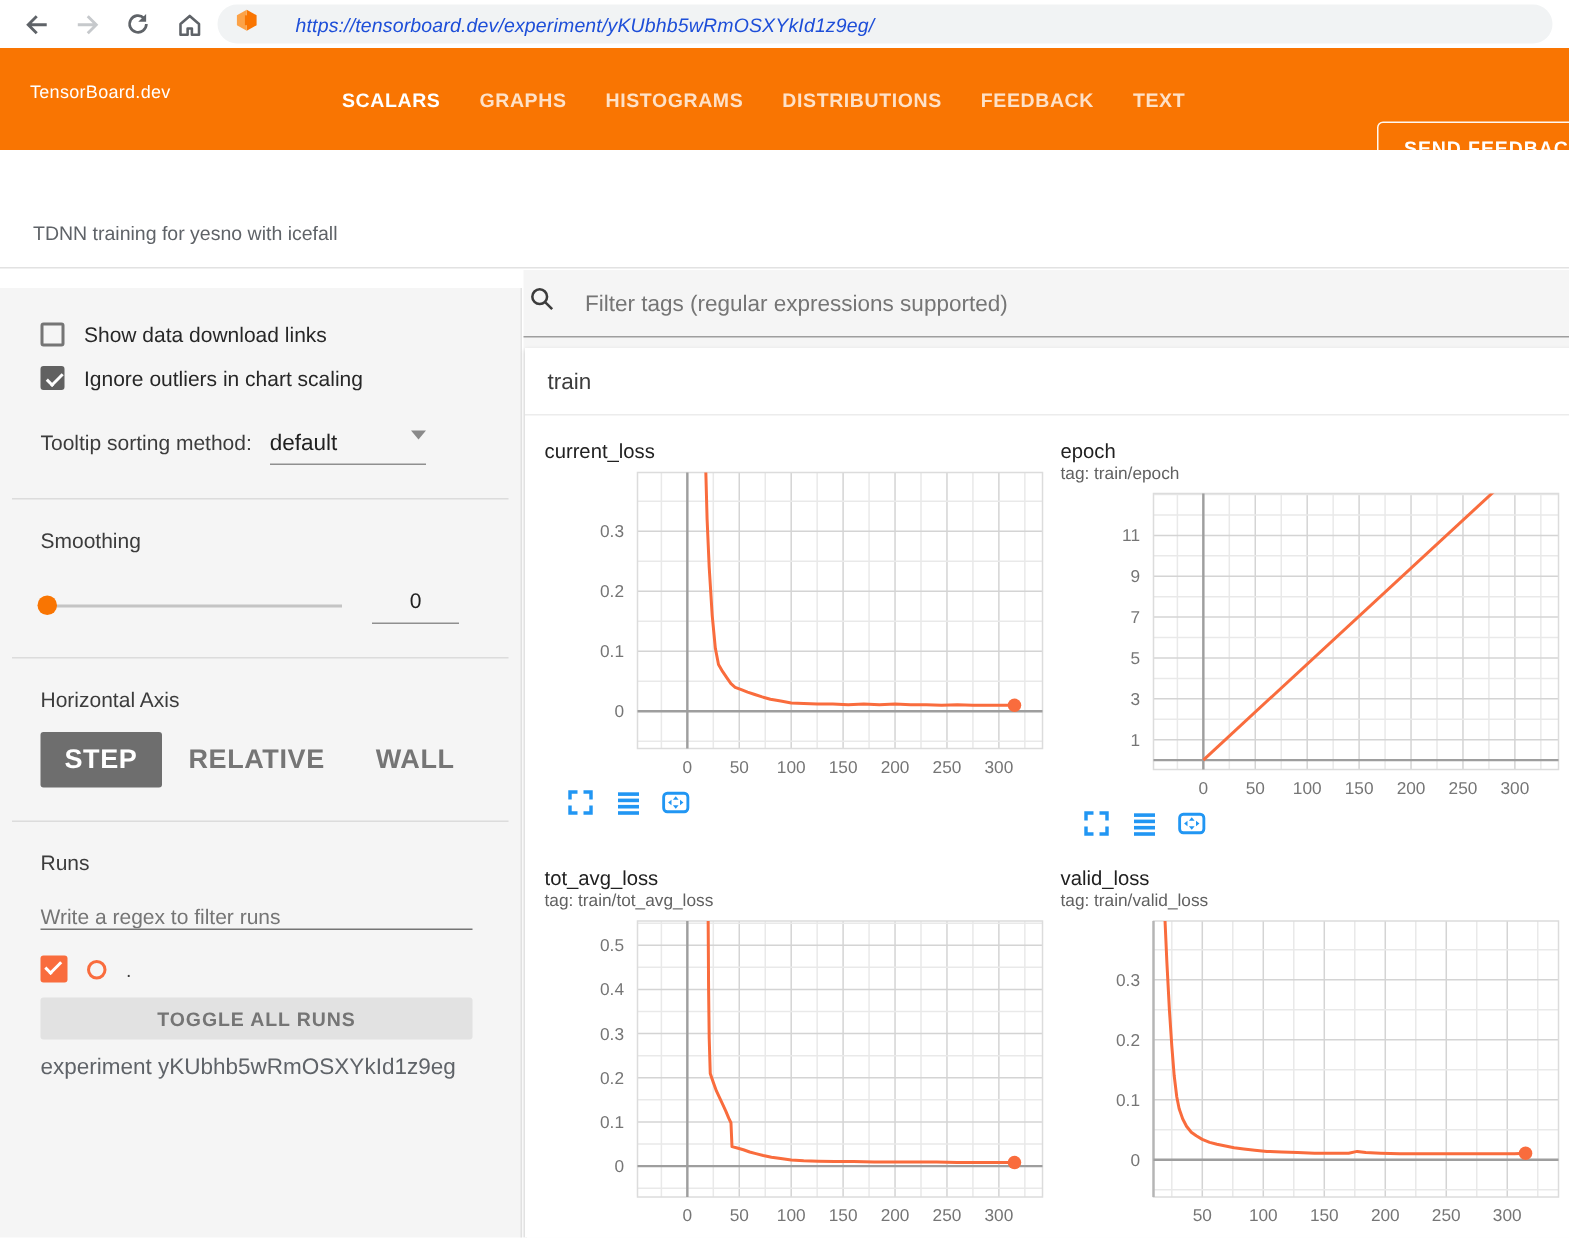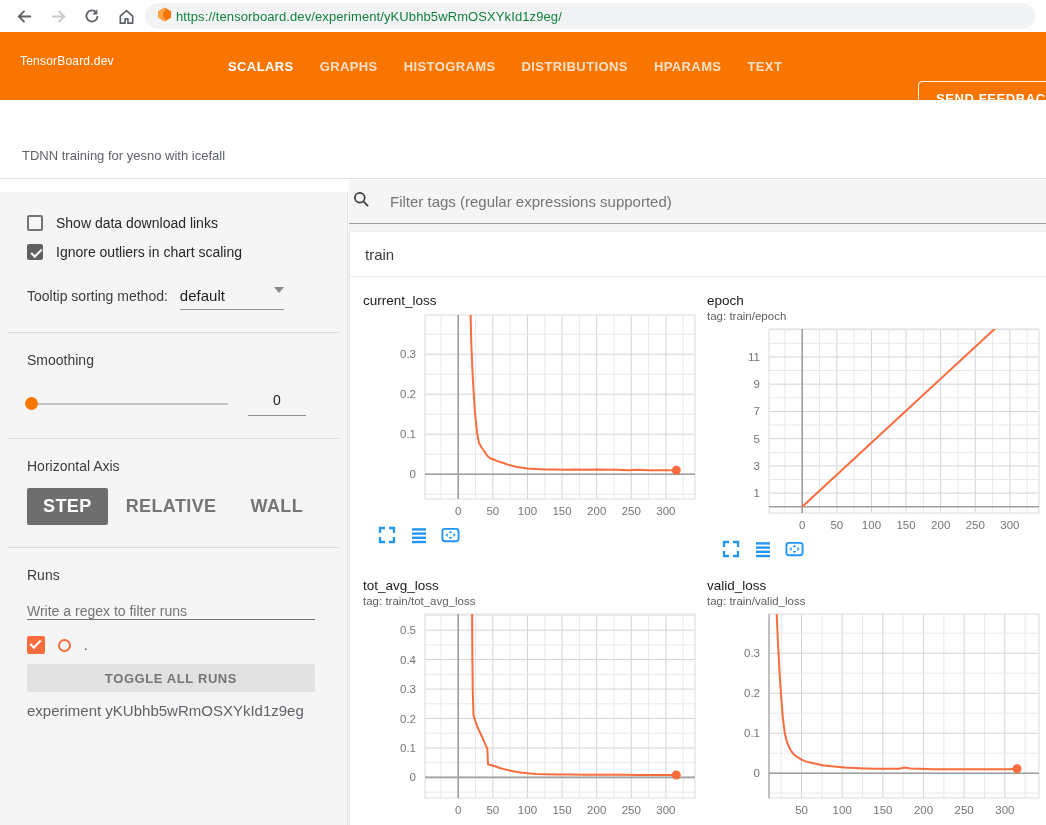--- a/index.html
+++ b/index.html
@@ -6,21 +6,21 @@
   html,body { width:1046px; height:825px; overflow:hidden; background:#fff;
     font-family:"Liberation Sans", sans-serif; }
   #app { position:relative; width:1046px; height:825px; overflow:hidden; }
 
   
   #browser-bar { position:absolute; left:0; top:0; width:1046px; height:32px; background:#fff;
     display:flex; align-items:center; }
   .chrome-btn { width:20px; height:20px; margin-left:14px; display:flex; align-items:center; justify-content:center; }
   #address-bar { position:absolute; left:145px; top:3px; width:890px; height:26px; background:#f1f3f4;
     border-radius:13px; display:flex; align-items:center; padding-left:12px; }
-  #address-url { font-size:13px; color:#15803d; margin-left:4px; letter-spacing:.1px; }
+  #address-url { font-size:13px; color:#1d4ed8; margin-left:25px; letter-spacing:.1px;font-style:italic; }
 
   
   #tb-header { position:absolute; left:0; top:32px; width:1046px; height:68px; background:#f97502; }
   #brand { position:absolute; left:20px; top:22px; color:#fff; font-size:12px; font-weight:500; letter-spacing:.2px; }
   #nav-tabs { position:absolute; left:228px; top:0; height:68px; display:flex; align-items:center; gap:26px; }
   .tab { color:rgba(255,255,255,.78); font-size:13px; font-weight:700; letter-spacing:.4px; cursor:pointer; }
   .tab.active { color:#fff; }
   #tab-underline { position:absolute; left:212px; top:97px; width:87px; height:3px; background:#fff; }
   #feedback-btn { position:absolute; left:918px; top:49px; width:170px; height:35px;
     border:1px solid rgba(255,255,255,.95); border-radius:4px; color:#fff; font-size:13px; font-weight:700;
@@ -125,21 +125,21 @@
     </div>
   </div>
 
   <div id="tb-header">
     <div id="brand">TensorBoard.dev</div>
     <div id="nav-tabs">
         <div class="tab active">SCALARS</div>
         <div class="tab">GRAPHS</div>
         <div class="tab">HISTOGRAMS</div>
         <div class="tab">DISTRIBUTIONS</div>
-        <div class="tab">HPARAMS</div>
+        <div class="tab">FEEDBACK</div>
         <div class="tab">TEXT</div>
       </div>
     <div id="tab-underline"></div>
     <div id="feedback-btn">SEND FEEDBACK</div>
   </div>
 
   <div id="desc-strip">
     <div id="experiment-description">TDNN training for yesno with icefall</div>
   </div>
 

